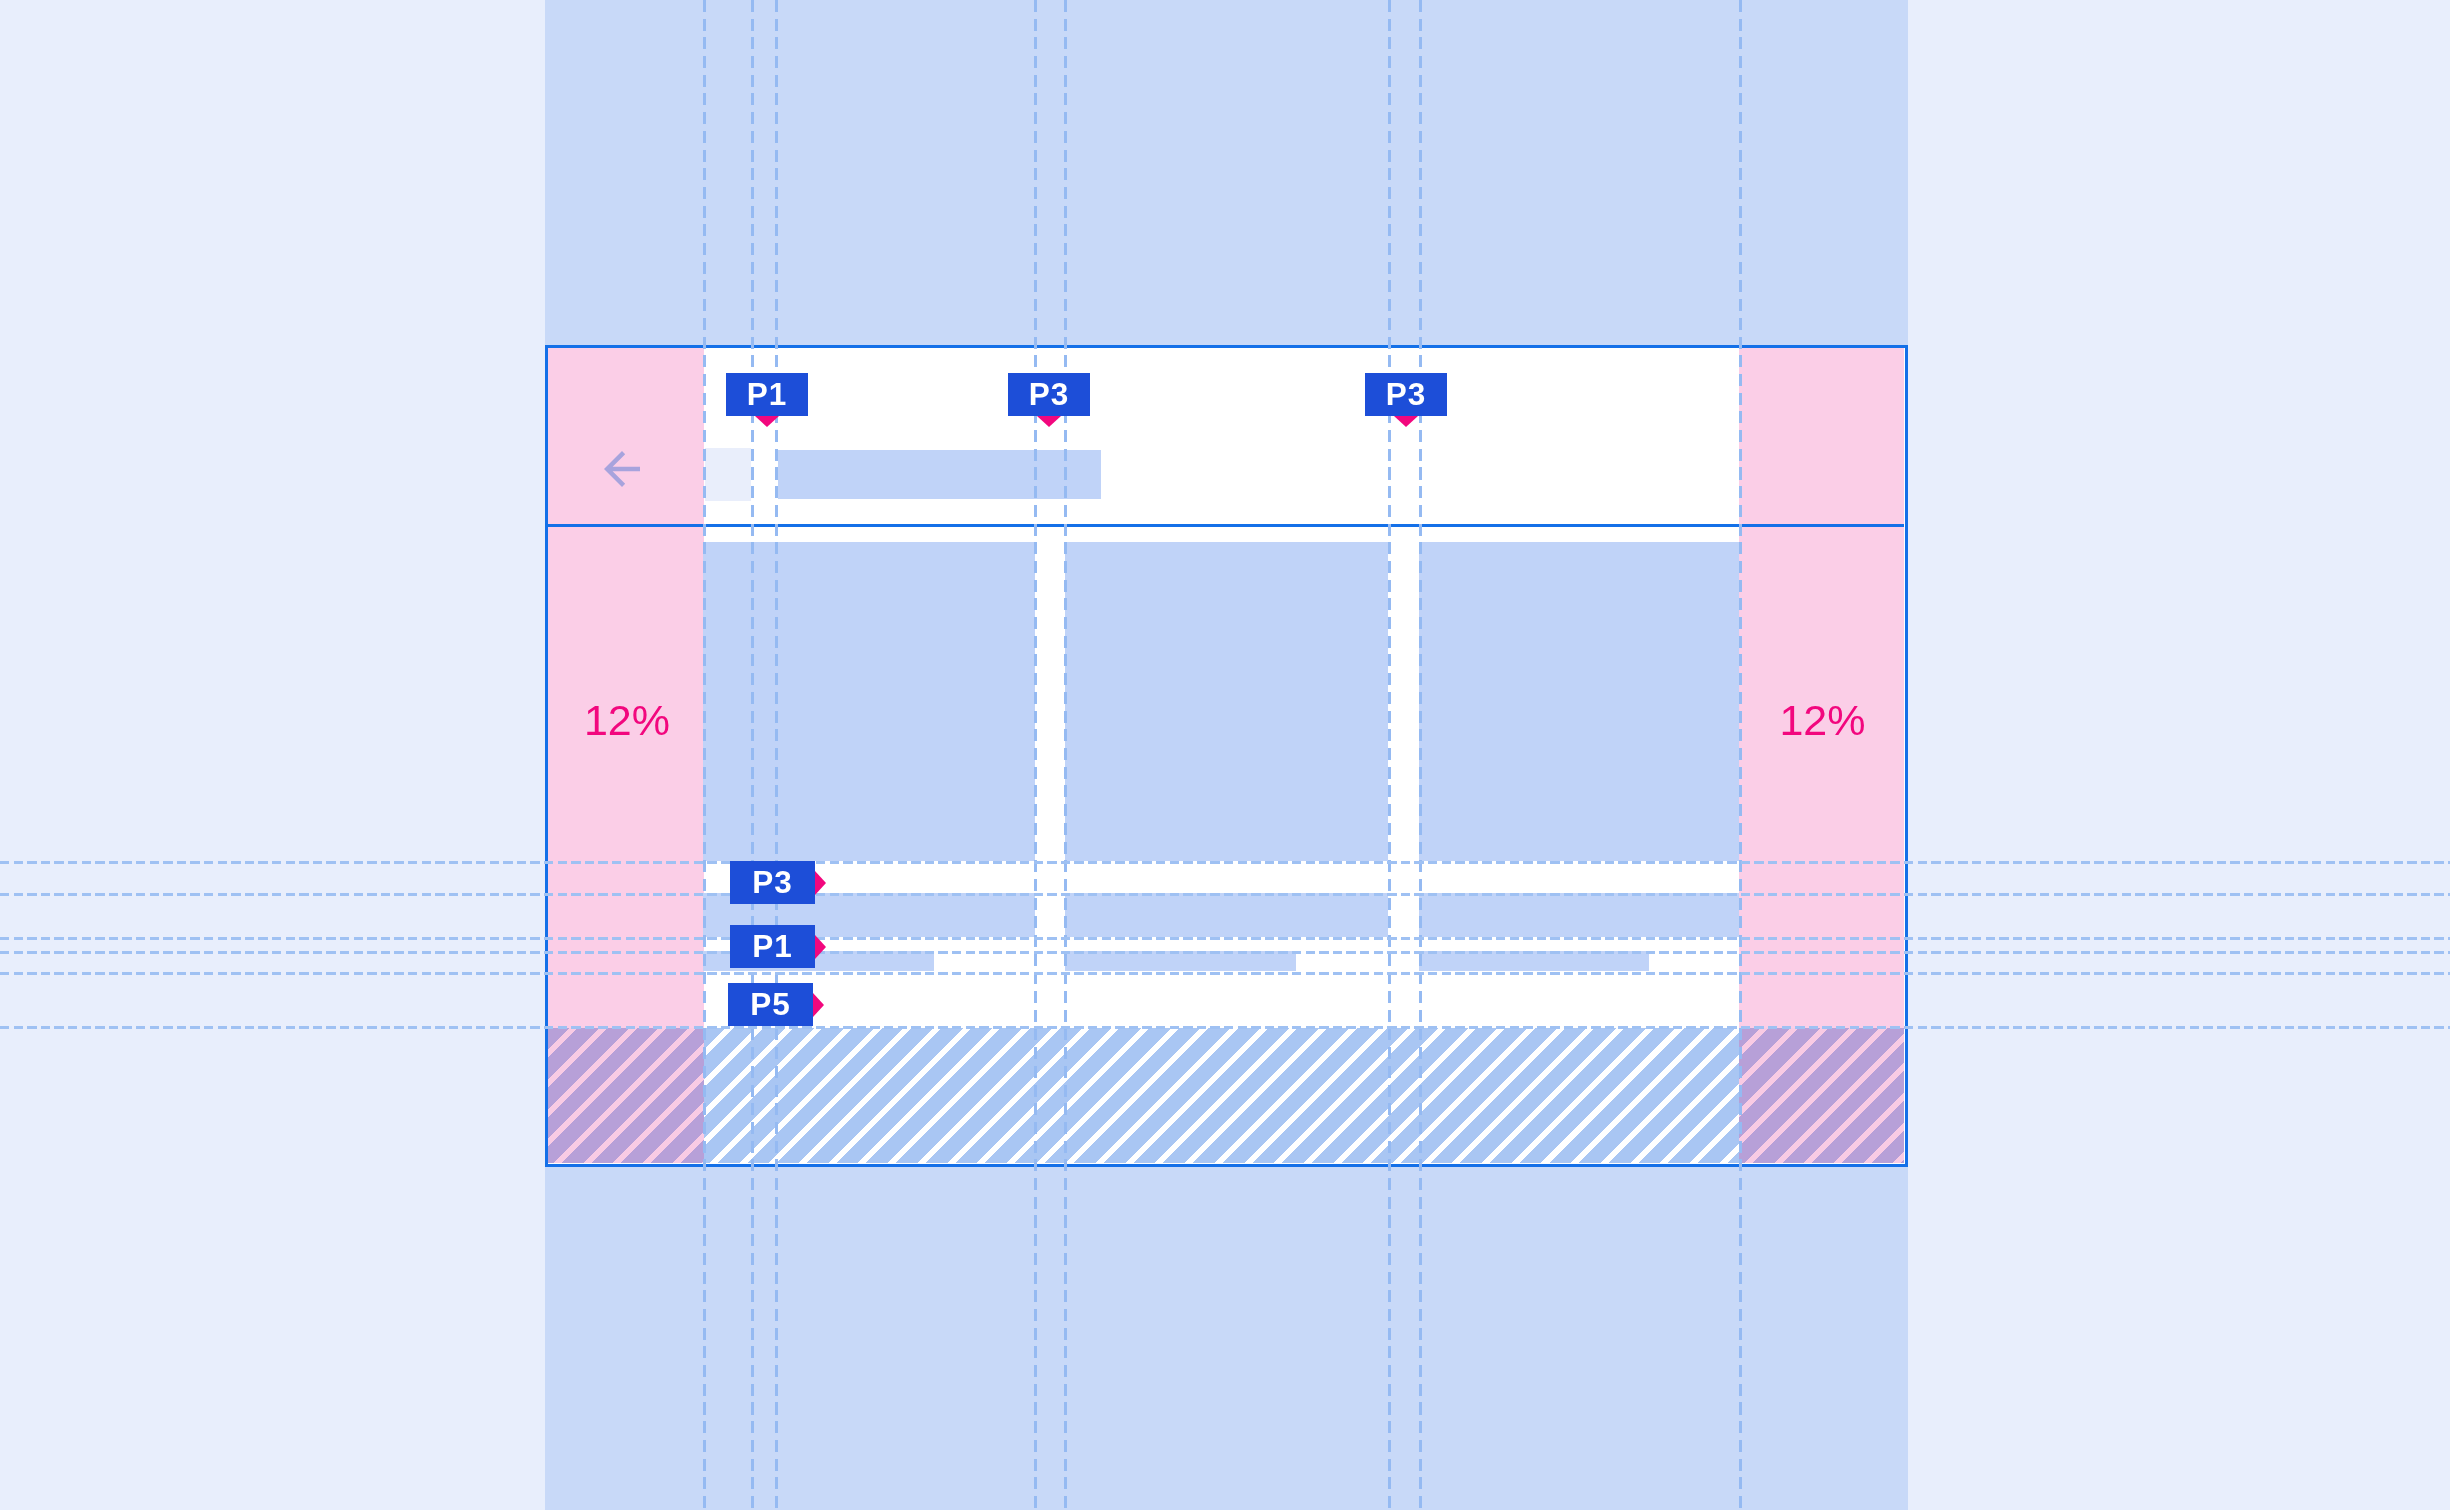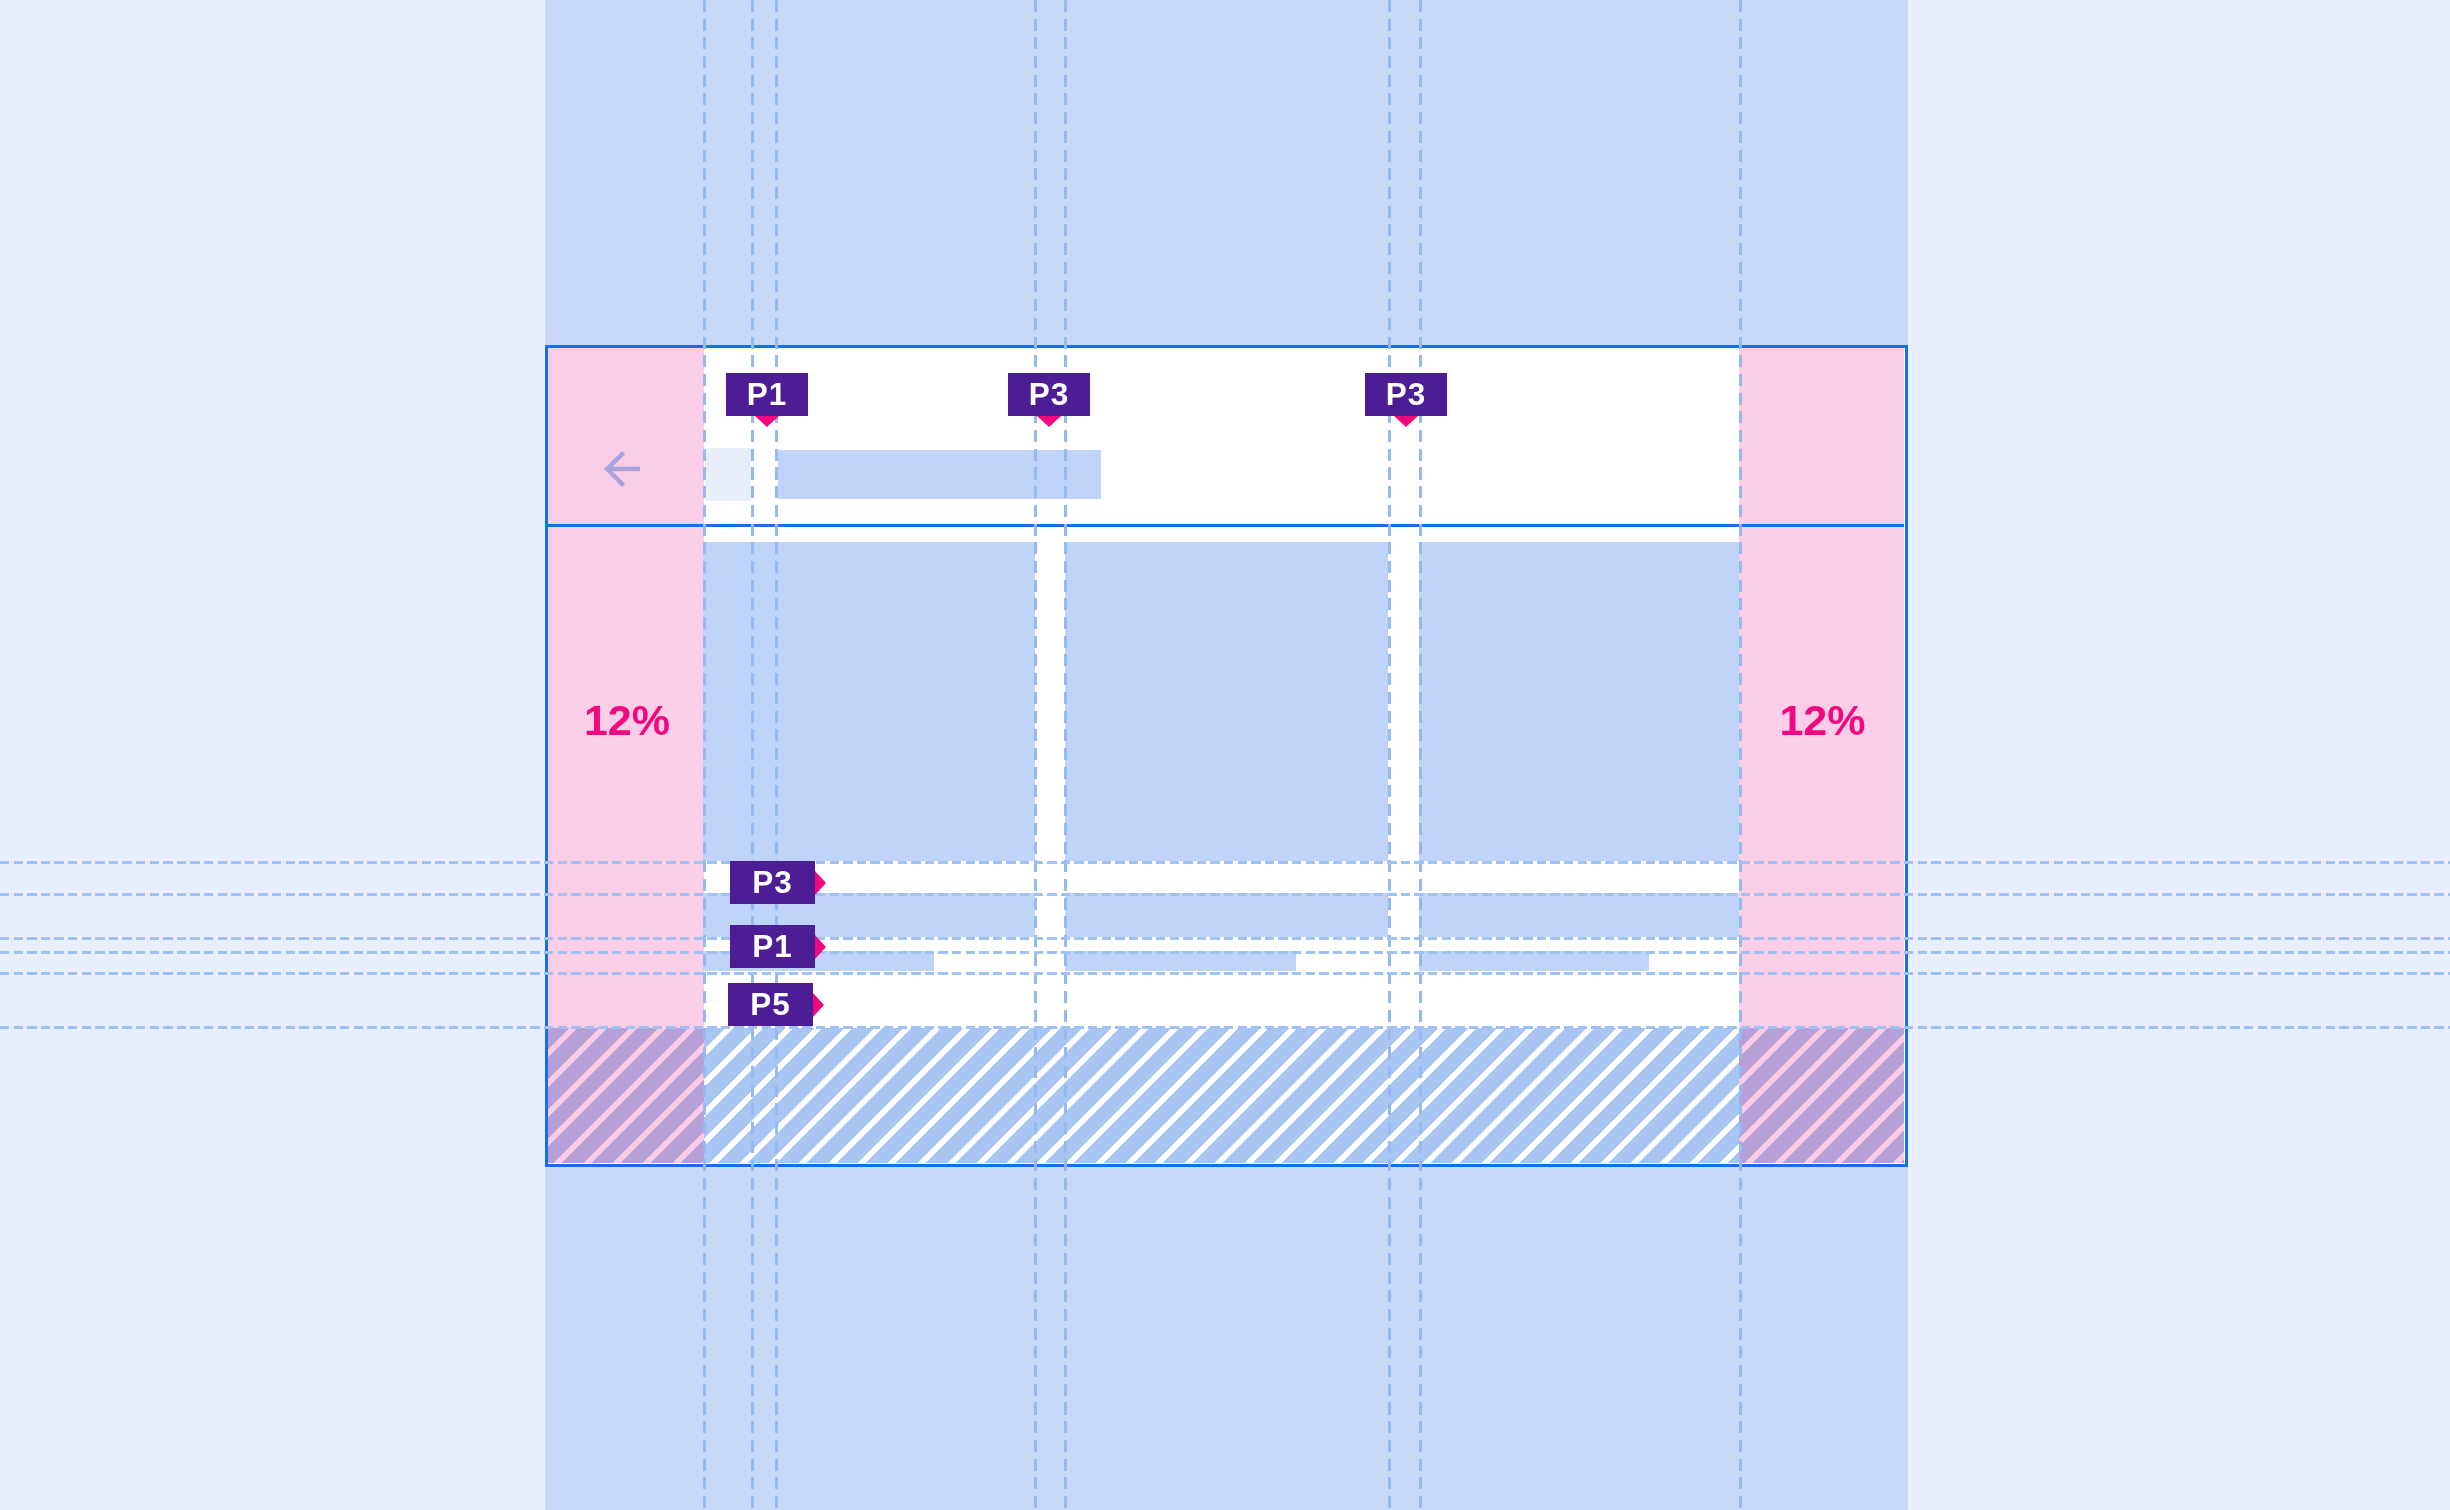--- a/index.html
+++ b/index.html
@@ -72,40 +72,40 @@
     position:absolute;top:0;width:3.4px;height:1511px;z-index:6;
     background:repeating-linear-gradient(180deg,#95baf2 0 12px,transparent 12px 18.7px);
   }
   .hline{
     position:absolute;left:0;width:2450px;height:3.4px;z-index:6;
     background:repeating-linear-gradient(90deg,#9fc1f3 0 9.4px,transparent 9.4px 13.6px);
   }
 
   
   .tag{
-    position:absolute;background:#4c1d95;color:#ffffff;
+    position:absolute;background:#1d4ed8;color:#ffffff;
     font-size:31.5px;font-weight:700;letter-spacing:0.9px;
     display:flex;align-items:center;justify-content:center;
     z-index:9;
   }
   .tag-top{width:82px;height:43px;}
   .tag-top::after{
     content:"";position:absolute;top:100%;left:50%;transform:translateX(-50%);
     border-left:12px solid transparent;border-right:12px solid transparent;
     border-top:11px solid #f2077e;
   }
   .tag-side{width:85px;height:43px;}
   .tag-side::after{
     content:"";position:absolute;left:100%;top:50%;transform:translateY(-50%);
     border-top:12px solid transparent;border-bottom:12px solid transparent;
     border-left:11px solid #f2077e;
   }
 
   .pct{
-    position:absolute;color:#f2077e;font-size:43px;font-weight:700;
+    position:absolute;color:#f2077e;font-size:43px;font-weight:400;
     text-align:center;z-index:9;
   }
 </style>
 </head>
 <body>
 
 <div class="stage">
 
   <div class="band"></div>
 

